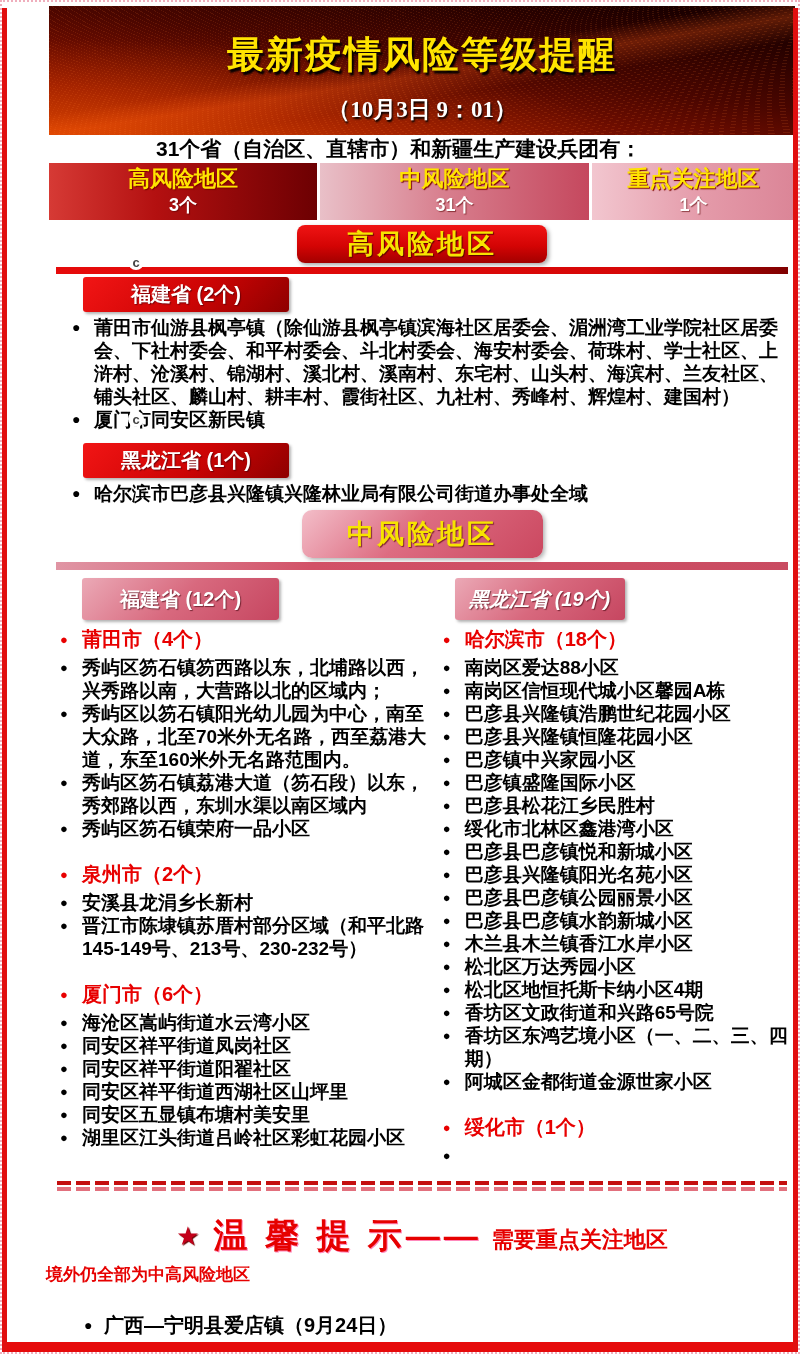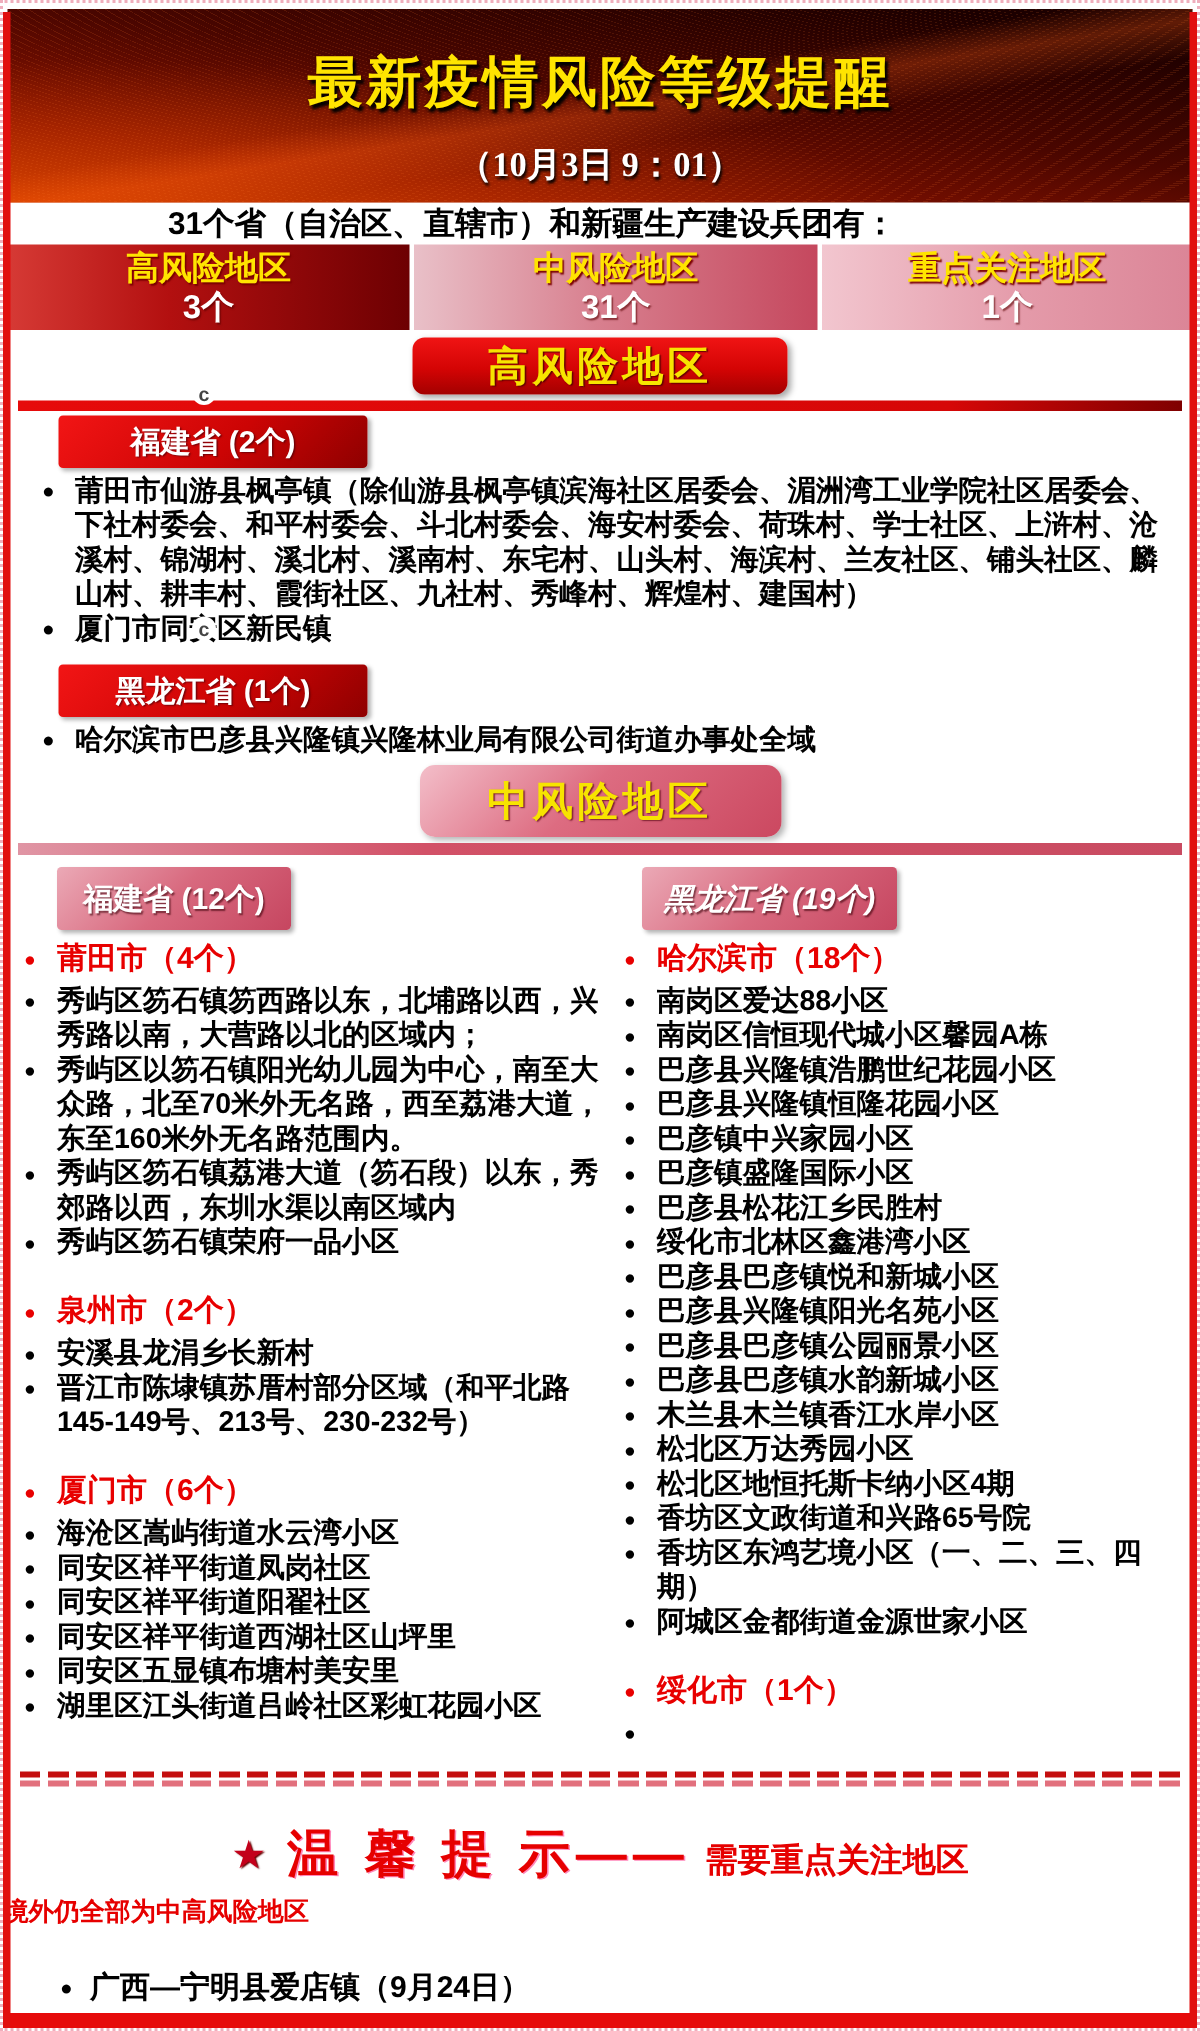--- a/index.html
+++ b/index.html
@@ -3,20 +3,21 @@
 <meta charset="utf-8">
 <style>
   * { margin:0; padding:0; box-sizing:border-box; }
   html,body { background:#ffffff; }
   body { font-family:"Liberation Sans","DejaVu Sans",sans-serif; }
 
   .page {
     position:relative; width:800px; height:1354px; margin:0 auto;
     background:#ffffff; overflow:hidden;
     border:2px dotted #eFaebc;
+    padding-left:44px;
   }
   .edge { position:absolute; top:6px; bottom:0; width:5px; background:#e10f0f; z-index:5; }
   .edge.left { left:0; }
   .edge.right { right:0; }
 
   
   .banner {
     position:relative; margin:4px 3px 0 3px; height:129px; overflow:hidden;
     background:
       radial-gradient(ellipse at 0% 115%, rgba(255,96,0,0.55), rgba(255,60,0,0) 55%),
@@ -43,21 +44,21 @@
   
   .subtitle {
     height:28px; padding-left:110px; display:flex; align-items:center;
     font-size:21px; font-weight:bold; color:#000;
   }
 
   
   .summary { display:flex; margin:0 3px; height:57px; background:#fff; }
   .sum-col { display:flex; flex-direction:column; align-items:center; justify-content:center; }
   .sum-col .lbl { font-size:22px; font-weight:bold; color:#ffe400; text-shadow:1px 1px 1px #7a0000; line-height:26px; }
-  .sum-col .cnt { font-size:22px; font-weight:bold; color:#ffffff; line-height:26px; text-shadow:1px 1px 1px rgba(90,0,0,.6);text-align:center; }
+  .sum-col .cnt { font-size:18px; font-weight:bold; color:#ffffff; line-height:26px; text-shadow:1px 1px 1px rgba(90,0,0,.6);text-align:center; }
   .sum-high { width:268px; background:linear-gradient(90deg,#d63a35 0%, #b31010 40%, #6d0002 100%); margin-right:3px; }
   .sum-med  { width:269px; background:linear-gradient(90deg,#e9c0c8 0%, #d8808f 45%, #c5485e 100%); margin-right:3px; }
   .sum-watch{ flex:1; background:linear-gradient(90deg,#f2c6cf 0%, #e49aa9 55%, #db8597 100%); }
 
   
   .pill {
     margin:5px auto 0 auto; display:flex; align-items:center; justify-content:center;
     font-weight:bold; color:#f7e400; letter-spacing:3px;
   }
   .pill-high {
@@ -99,21 +100,21 @@
   .hr-items .dot { font-size:14px; line-height:23px; }
 
   .city-head { display:flex; align-items:center; font-weight:bold; color:#e80000; font-size:20px; line-height:26px; }
   .city-head .dot { flex:0 0 22px; font-size:14px; color:#e80000; }
   .col .item { font-size:19px; line-height:23px; }
   .col .dot { font-size:13px; line-height:23px; }
 
   .mid-cols { display:flex; margin-top:8px; }
   .col-left  { width:402px; padding-left:14px; }
   .col-right { width:384px; padding-left:12px; }
-  .col-left .prov-box { width:156px; margin-left:22px; }
+  .col-left .prov-box { width:197px; margin-left:22px; }
   .col-right .prov-box { width:170px; margin-left:12px;font-style:italic; }
   .city-group { margin-top:6px; }
   .city-group + .city-group { margin-top:21px; }
   .col .city-head { margin-bottom:0; }
 
   
   .dashline { margin:14px 11px 0 11px; }
   .dashline .d1 { height:4px; background:repeating-linear-gradient(90deg,#c40f0f 0 14px, rgba(0,0,0,0) 14px 19px); }
   .dashline .d2 { height:4px; margin-top:2px; background:repeating-linear-gradient(90deg,#e2707d 0 14px, rgba(0,0,0,0) 14px 19px); }
 

